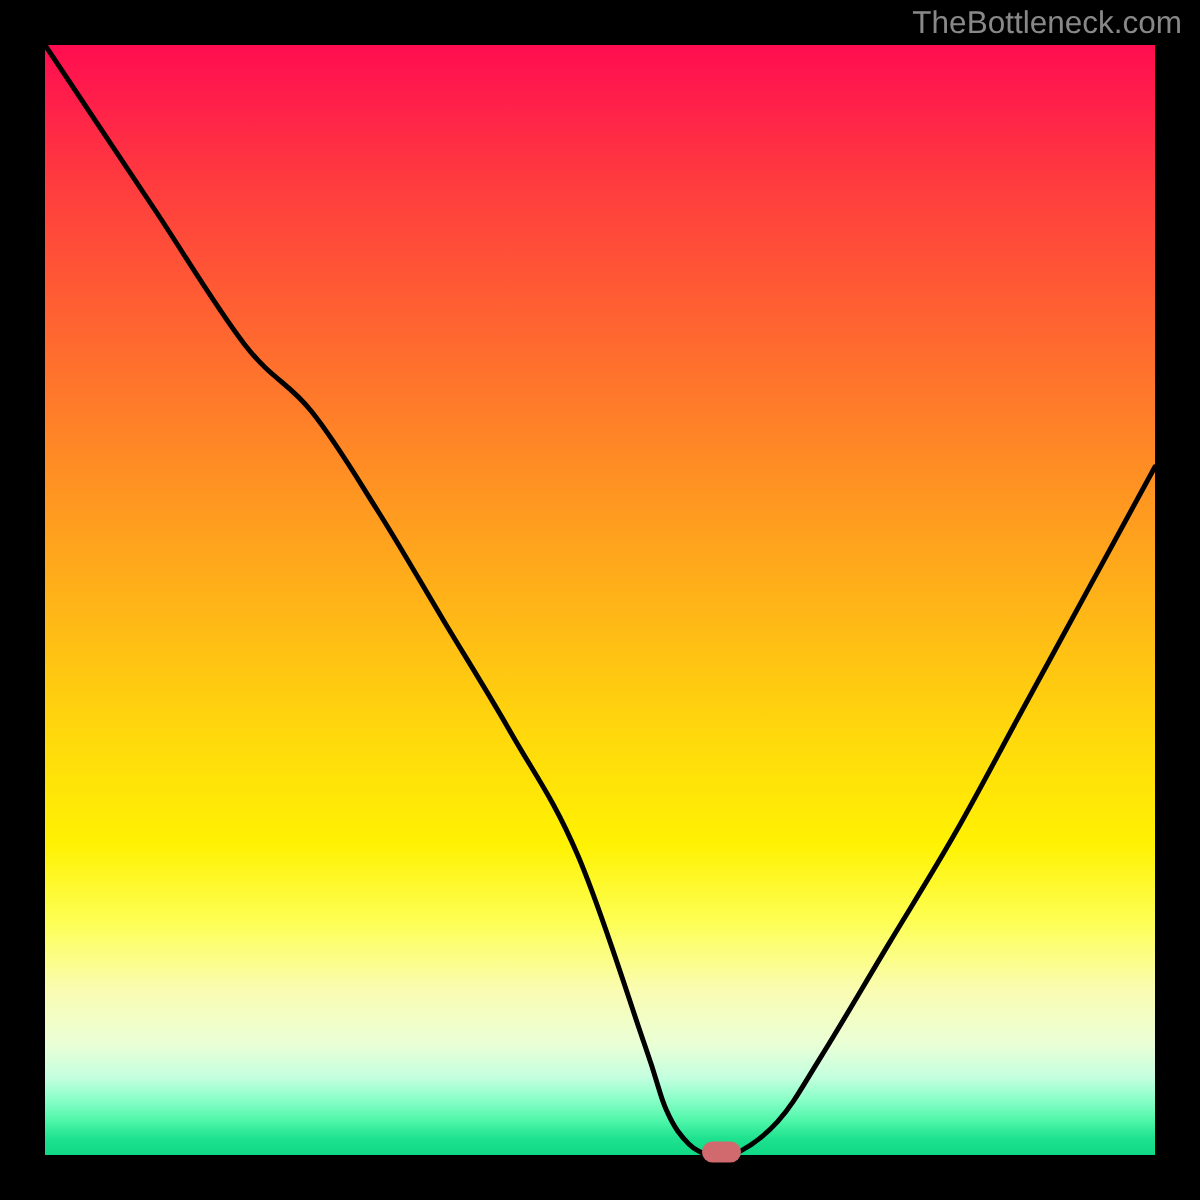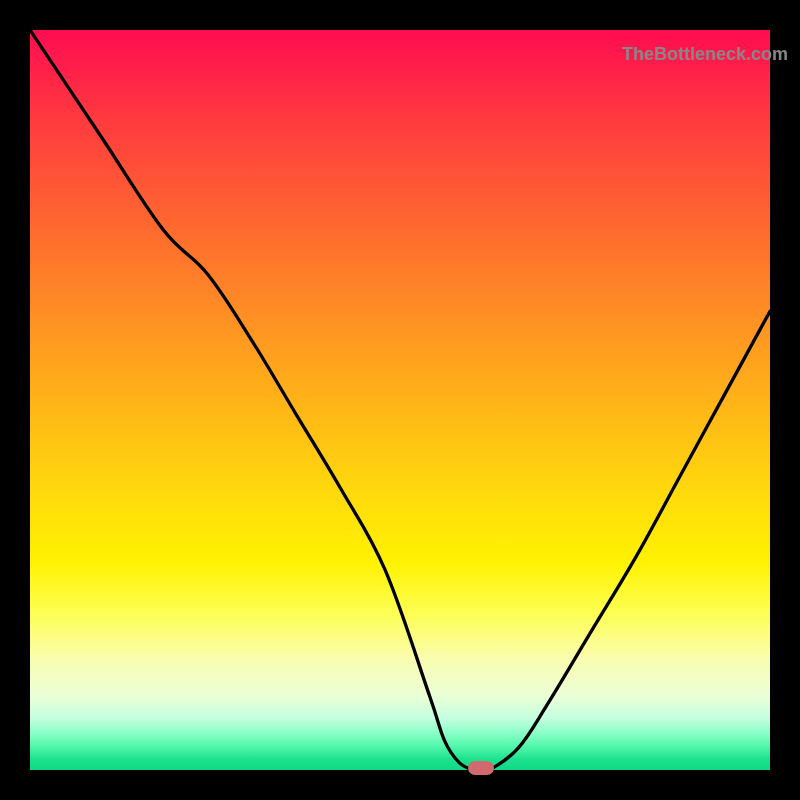--- a/index.html
+++ b/index.html
@@ -9,24 +9,23 @@
     background: #000;
     font-family: Arial, sans-serif;
     position: relative;
     overflow: hidden;
   }
   .watermark {
     position: absolute;
     top: 4px;
     right: 12px;
     color: #888;
-    font-size: 18px;
-    font-weight: 700;
+    font-size: 21px;
+    font-weight: 400;
     z-index: 10;
-    margin-top: 40px;
   }
   .plot-area {
     position: absolute;
     left: 30px;
     top: 30px;
     width: 740px;
     height: 740px;
     background: linear-gradient(to bottom,
       #ff0d50 0%,
       #ff1f4a 5%,

